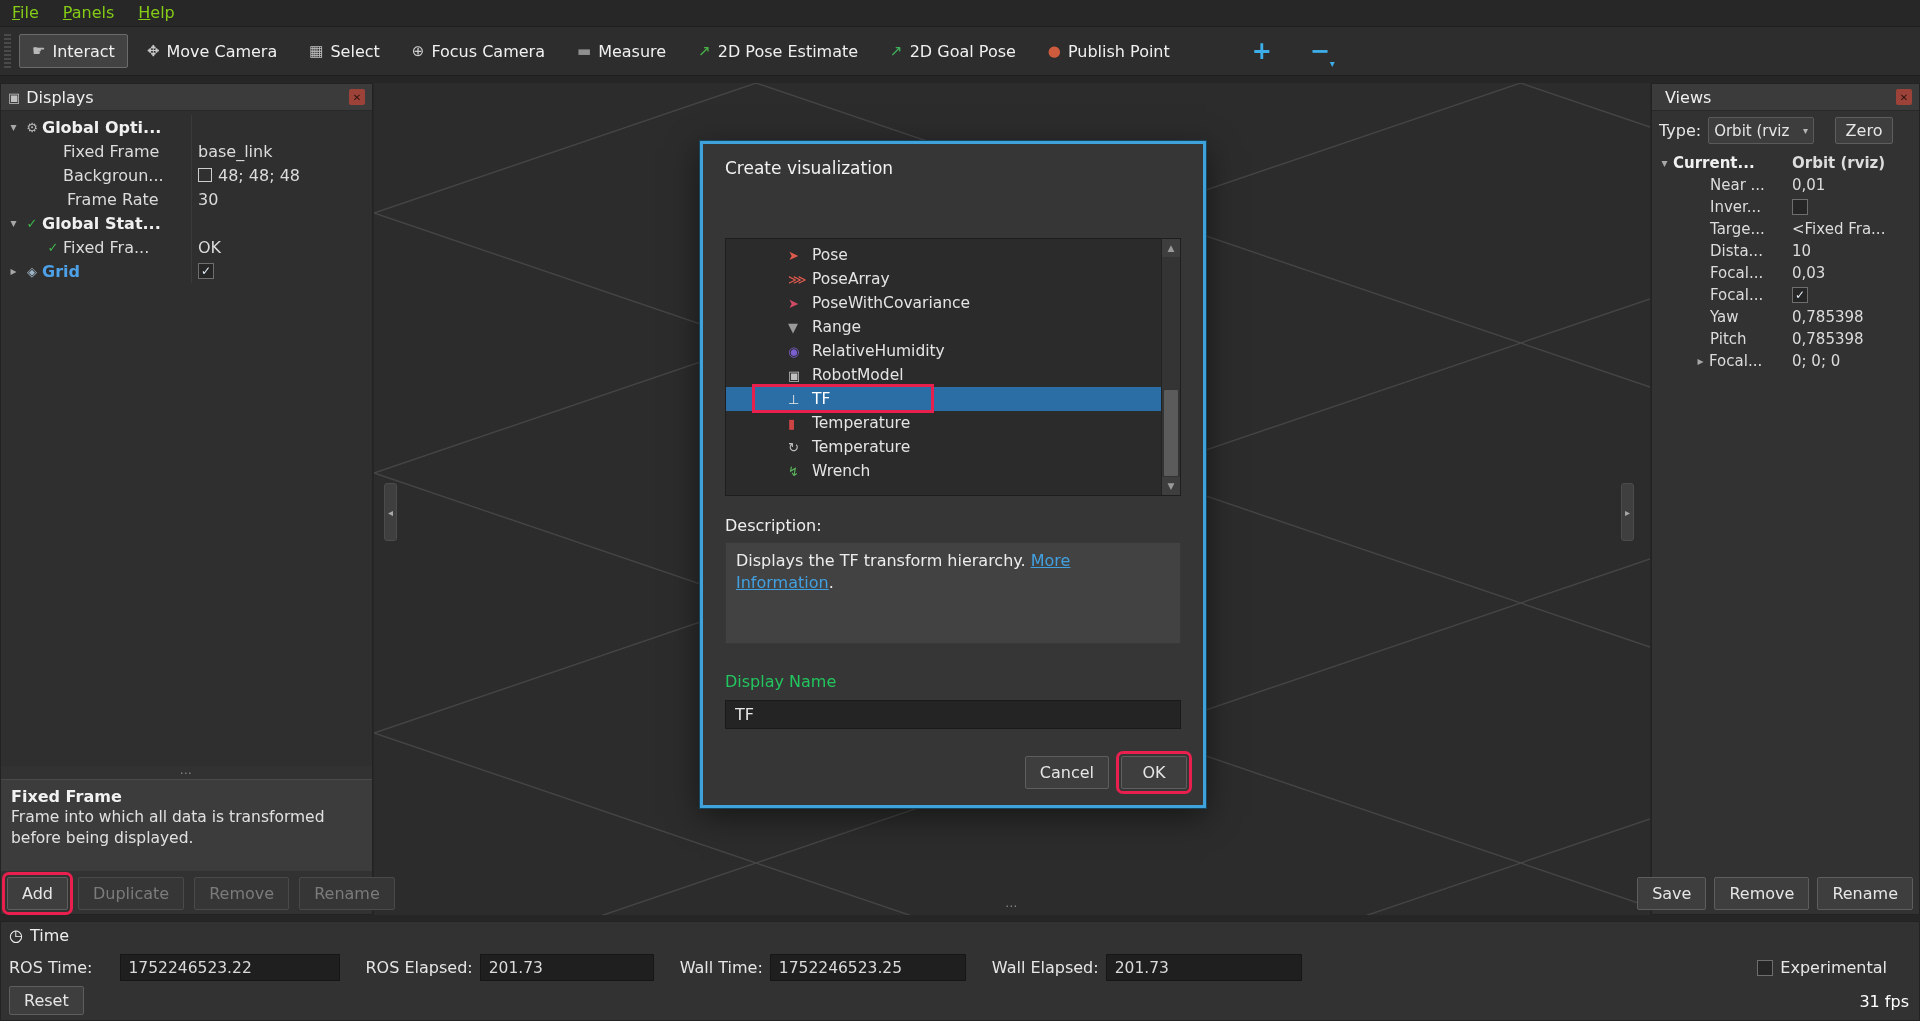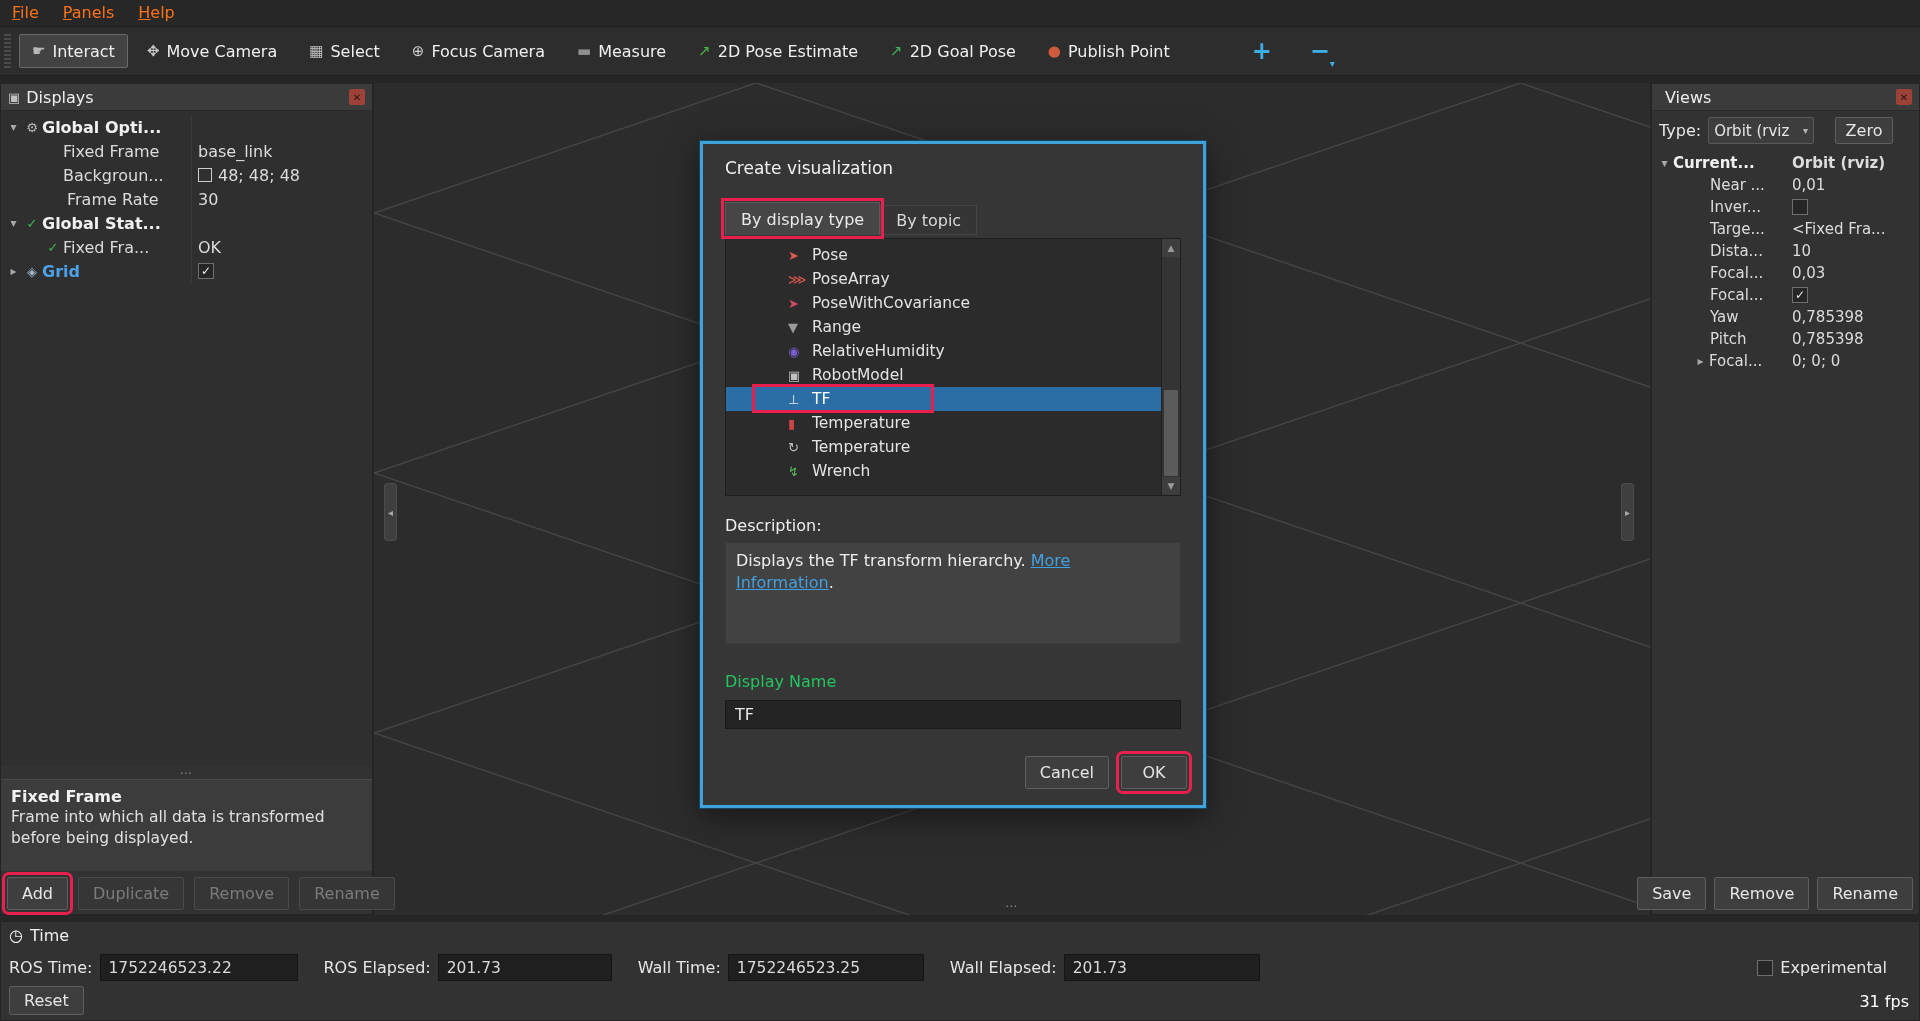--- a/index.html
+++ b/index.html
@@ -2,21 +2,21 @@
 <html><head>
 <meta charset="utf-8">
 <style>
   * { margin:0; padding:0; box-sizing:border-box; }
   html,body { background:#1b1b1b; }
   body { font-family:"DejaVu Sans","Liberation Sans",sans-serif; }
   #root { position:relative; width:1920px; height:1021px; background:#262626; overflow:hidden; color:#e6e6e6; font-size:16px; }
 
   
   #menubar { position:absolute; left:0; top:0; width:1920px; height:27px; background:#272727; display:flex; align-items:center; border-bottom:1px solid #1e1e1e; }
-  .menu-item { display:inline-block; padding:0 12px; line-height:26px; color:#f97316; cursor:default; }
+  .menu-item { display:inline-block; padding:0 12px; line-height:26px; color:#84cc16; cursor:default; }
   .menu-item::first-letter { text-decoration:underline; }
 
   
   #toolbar { position:absolute; left:0; top:27px; width:1920px; height:49px; background:#2d2d2d; border-bottom:1px solid #1d1d1d; display:flex; align-items:center; }
   .drag-handle { width:7px; height:34px; margin:0 8px 0 4px; background:repeating-linear-gradient(to bottom,#4a4a4a 0 2px,transparent 2px 4px); }
   .tool-btn { height:34px; display:flex; align-items:center; padding:0 12px; margin-right:6px; color:#f0f0f0; font-size:16px; border:1px solid transparent; border-radius:2px; }
   .tool-btn.active { background:#424242; border:1px solid #6a6a6a; }
   .tool-icon { margin-right:7px; font-size:15px; }
   .tool-pm { width:34px; height:34px; display:flex; align-items:center; justify-content:center; font-size:24px; font-weight:bold; position:relative; }
   .pm-caret { position:absolute; right:2px; bottom:-1px; font-size:10px; }
@@ -394,21 +394,21 @@
   </div>
 
   <div id="time-panel" class="panel">
     <div class="time-title">
       <span>◷</span>
       <span>Time</span>
     </div>
     <div class="time-fields">
       <div class="tfield">
         <span>ROS Time:</span>
-        <input style="width: 198px;" readonly="" value="1752246523.22">
+        <input style="width: 220px; margin-left: 20px;" readonly="" value="1752246523.22">
       </div>
       <div class="tfield">
         <span>ROS Elapsed:</span>
         <input style="width: 174px;" readonly="" value="201.73">
       </div>
       <div class="tfield">
         <span>Wall Time:</span>
         <input style="width: 196px;" readonly="" value="1752246523.25">
       </div>
       <div class="tfield">
@@ -422,28 +422,20 @@
     </div>
     <div class="btn reset-btn">
         <span>Reset</span>
       </div>
     <div class="fps">31 fps</div>
   </div>
 
   <div id="dialog" style="border-color: rgb(63, 162, 218);">
     <div class="dlg-title">Create visualization</div>
 
-    <div class="dlg-tabs">
-      <div class="tab active hl-outline" style="outline-offset: 1px; outline-color: rgb(233, 32, 78);">
-        <span>By display type</span>
-      </div>
-      <div class="tab inactive">
-        <span>By topic</span>
-      </div>
-    </div>
 
     <div class="dlg-list">
       <div class="ditem">
         <span class="dicon" style="color: rgb(224, 90, 78);">➤</span>
         <span>Pose</span>
       </div>
       <div class="ditem">
         <span class="dicon" style="color: rgb(224, 90, 78);">⋙</span>
         <span>PoseArray</span>
       </div>

